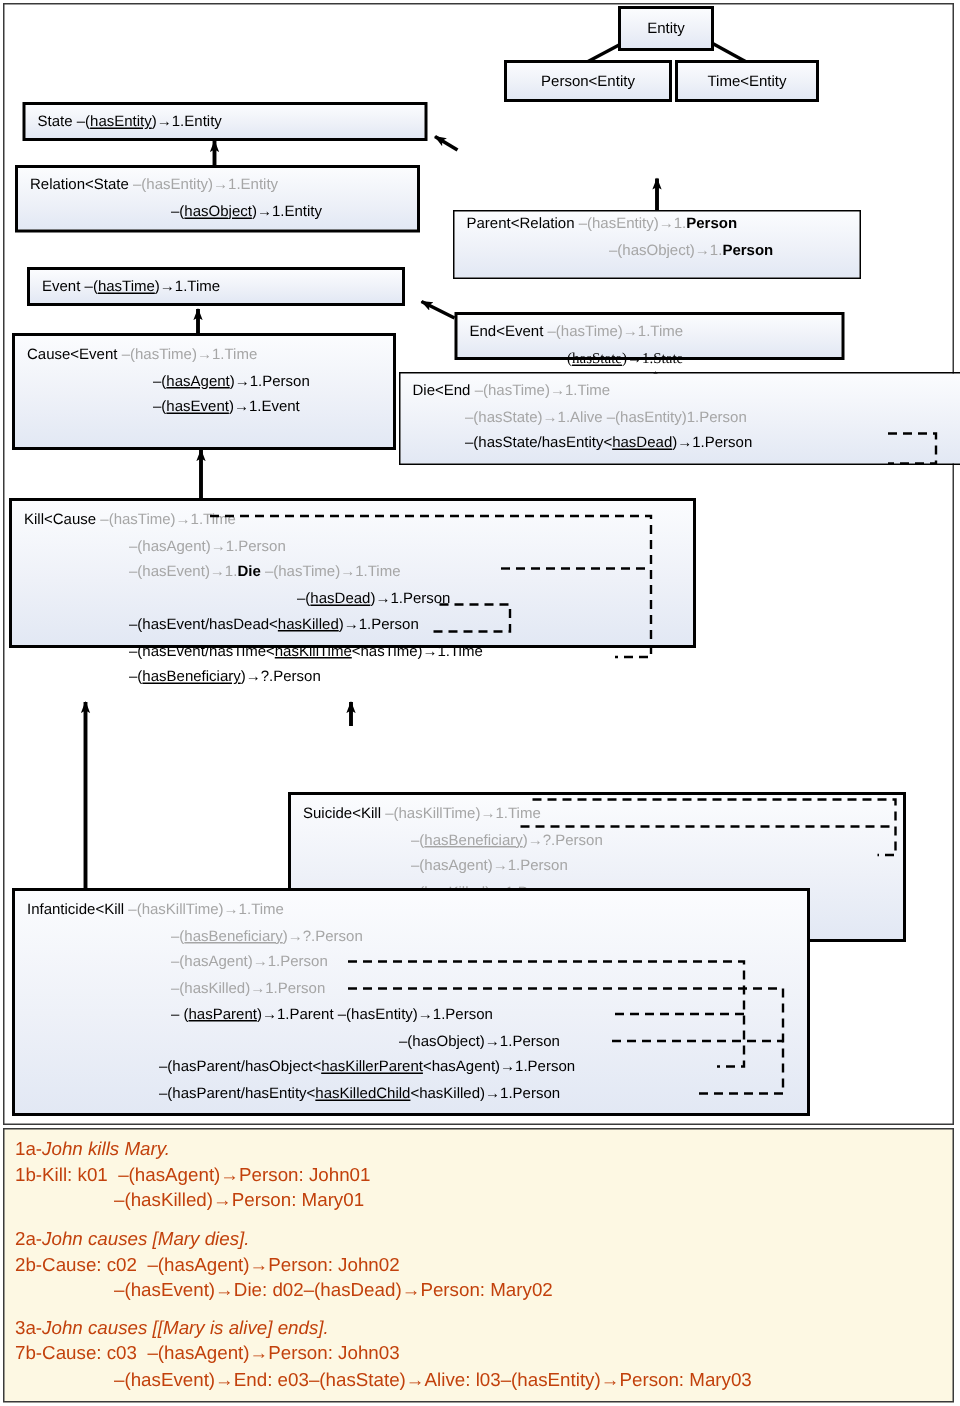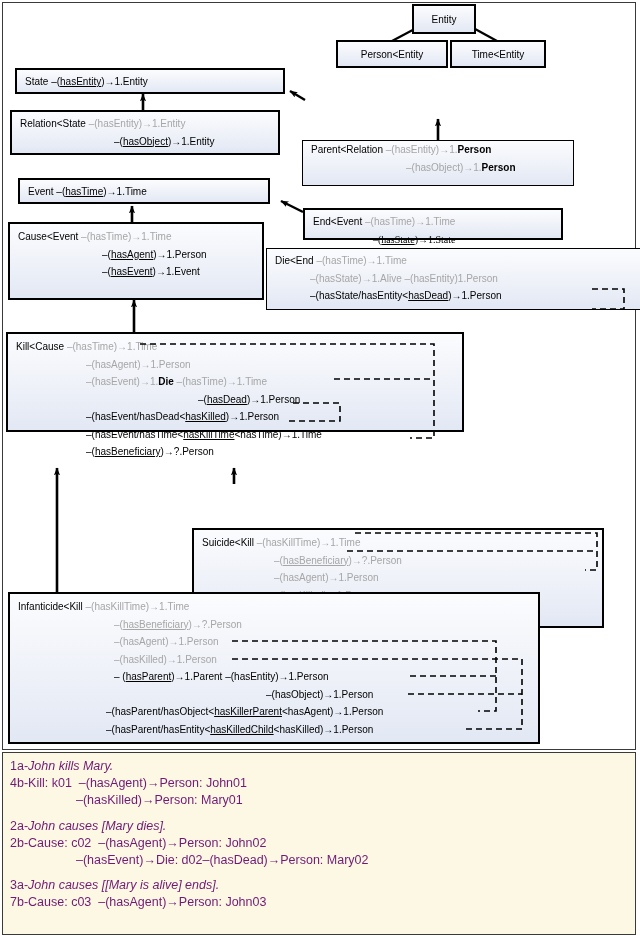--- a/index.html
+++ b/index.html
@@ -40,21 +40,21 @@
   .dim{color:#a6a6a6;}
   .b{font-weight:bold;}
 
   
   svg.arrows{position:absolute;left:0;top:0;width:640px;height:937px;z-index:2;overflow:visible;}
   svg.dashes{position:absolute;left:0;top:0;width:640px;height:937px;z-index:6;overflow:visible;pointer-events:none;}
 
   
   .examples{
     position:absolute;left:10px;top:758px;width:620px;
-    font-size:12.5px;line-height:17.2px;color:#701a75;
+    font-size:12.5px;line-height:17.2px;color:#c2410c;
   }
   .examples .ex-line{white-space:pre;}
   .examples .it{font-style:italic;}
   .gap{height:8px;}
 </style>
 </head>
 <body>
 
 <div id="root">
 
@@ -187,24 +187,25 @@
 
       <path d="M410,676 L496,676"></path>
 
       <path d="M408,694 L522,694"></path>
     </g>
   </svg>
 
   <div class="frame-bottom"></div>
   <div class="examples" id="examples">
       <div class="ex-line"><span>1a-</span><span class="it">John kills Mary.</span></div>
-      <div class="ex-line"><span>4b-</span><span>Kill: k01  –(hasAgent)→Person: John01</span></div>
+      <div class="ex-line"><span>1b-</span><span>Kill: k01  –(hasAgent)→Person: John01</span></div>
       <div class="ex-line"><span style="padding-left: 66px;"></span><span>–(hasKilled)→Person: Mary01</span></div>
       <div class="gap"></div>
       <div class="ex-line"><span>2a-</span><span class="it">John causes [Mary dies].</span></div>
       <div class="ex-line"><span>2b-</span><span>Cause: c02  –(hasAgent)→Person: John02</span></div>
       <div class="ex-line"><span style="padding-left: 66px;"></span><span>–(hasEvent)→Die: d02–(hasDead)→Person: Mary02</span></div>
       <div class="gap"></div>
       <div class="ex-line"><span>3a-</span><span class="it">John causes [[Mary is alive] ends].</span></div>
       <div class="ex-line"><span>7b-</span><span>Cause: c03  –(hasAgent)→Person: John03</span></div>
+      <div class="ex-line"><span style="padding-left: 66px;"></span><span>–(hasEvent)→End: e03–(hasState)→Alive: l03–(hasEntity)→Person: Mary03</span></div>
     </div>
 
 </div>
 
 </body></html>

